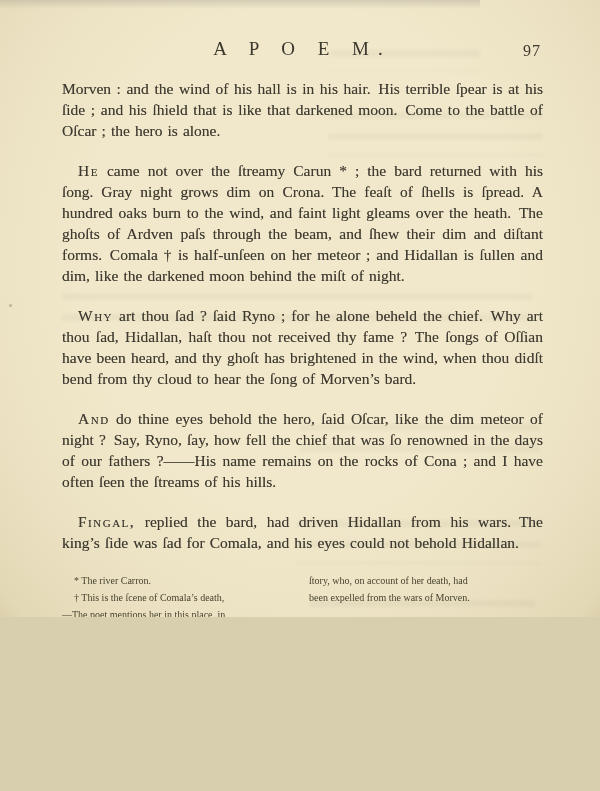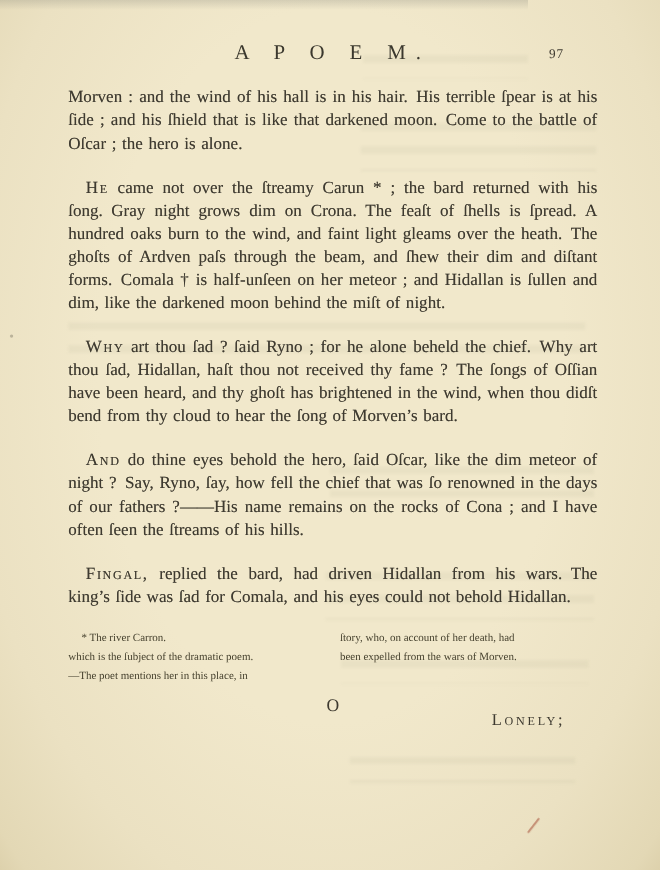--- a/index.html
+++ b/index.html
@@ -5,21 +5,21 @@
   html, body {
     margin: 0;
     padding: 0;
     width: 600px;
     height: 791px;
     background: #d8cfae;
   }
   .sheet {
     position: relative;
     width: 600px;
-    height: 791px;
+    height: 617px;
     overflow: hidden;
     background:
       radial-gradient(ellipse at 50% 42%, #f1e8cb 50%, #ebe1c2 78%, #e3d8b5 96%, #ddd1ac 100%);
     color: #3e3a30;
     font-family: "Liberation Serif", "DejaVu Serif", serif;
   }
   .sheet::before {
     content: "";
     position: absolute;
     top: 0; left: 0; right: 120px; height: 9px;
@@ -60,22 +60,22 @@
 
   .content { position: absolute; left: 62px; right: 57px; top: 38px; }
 
   .page-header { position: relative; text-align: center; height: 24px; margin-bottom: 16px; }
   .title {
     font-size: 19px;
     letter-spacing: 9px;
     color: #3b382e;
   }
   .pagenum {
-    position: absolute; right: 30px; top: 4px;
-    font-size: 12px; letter-spacing: 1px;
+    position: absolute; right: 2px; top: 4px;
+    font-size: 16px; letter-spacing: 1px;
   }
 
   .para {
     margin: 0 0 19px 0;
     font-size: 15.5px;
     line-height: 21px;
     text-align: justify;
     text-indent: 16px;
     word-spacing: 1.2px;
     text-shadow: 0 0 0.4px rgba(62,58,48,0.55);
@@ -136,21 +136,21 @@
 
     <p class="para"><span class="lead">Why</span><span> art thou ſad&nbsp;? ſaid Ryno&nbsp;; for he alone beheld the chief. Why art thou ſad, Hidallan, haſt thou not received thy fame&nbsp;? The ſongs of Oſſian have been heard, and thy ghoſt has brightened in the wind, when thou didſt bend from thy cloud to hear the ſong of Morven’s bard.</span></p>
 
     <p class="para"><span class="lead">And</span><span> do thine eyes behold the hero, ſaid Oſcar, like the dim meteor of night&nbsp;? Say, Ryno, ſay, how fell the chief that was ſo renowned in the days of our fathers&nbsp;?——His name remains on the rocks of Cona&nbsp;; and I have often ſeen the ſtreams of his hills.</span></p>
 
     <p class="para"><span class="lead">Fingal,</span><span> replied the bard, had driven Hidallan from his wars. The king’s ſide was ſad for Comala, and his eyes could not behold Hidallan.</span></p>
 
     <div class="footnotes">
       <div class="fn-col">
         <div class="fn-line fn-indent">* The river Carron.</div>
-        <div class="fn-line">which is the ſubject of the dramatic poem.</div>
+        <div class="fn-line fn-indent">† This is the ſcene of Comala’s death,</div>
         <div class="fn-line">—The poet mentions her in this place, in</div>
       </div>
       <div class="fn-col">
         <div class="fn-line">ſtory, who, on account of her death, had</div>
         <div class="fn-line">been expelled from the wars of Morven.</div>
       </div>
     </div>
 
     <div class="sig-row">
       <span class="sig">O</span>

